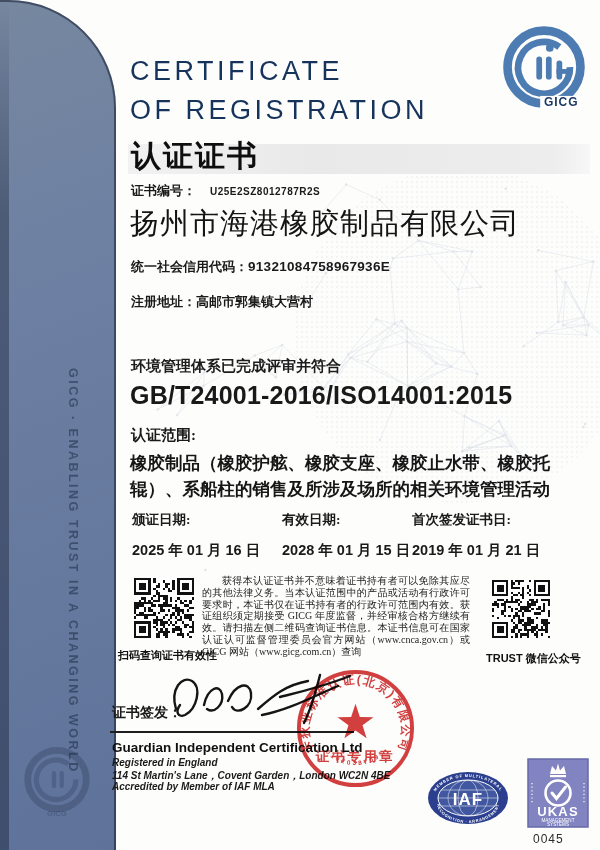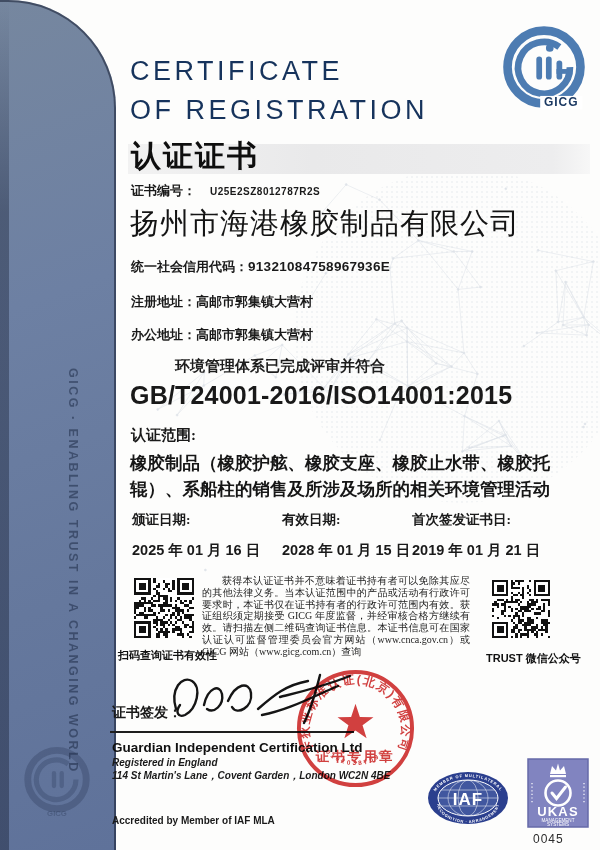--- a/index.html
+++ b/index.html
@@ -31,21 +31,21 @@
   .lbl{font-weight:700;}
   .serif{font-family:"Liberation Serif",serif;}
   .certno{left:131px;top:182px;font-size:13px;font-weight:700;}
   .certno .val{font-size:10px;letter-spacing:.5px;margin-left:14px;}
   .company{left:130px;top:204px;font-size:29px;font-family:"Liberation Serif",serif;
      letter-spacing:1px;color:#141414;}
   .credit{left:131px;top:258px;font-size:13px;font-weight:700;}
   .credit .val{font-family:"Liberation Sans",sans-serif;font-size:13.5px;letter-spacing:.3px;}
   .addr1{left:131px;top:293px;font-size:13px;font-weight:700;}
   .addr2{left:131px;top:326px;font-size:13px;font-weight:700;}
-  .sysline{left:131px;top:357px;font-size:15px;font-weight:700;color:#1d1d1d;margin-left:44px;}
+  .sysline{left:131px;top:357px;font-size:15px;font-weight:700;color:#1d1d1d;}
   .standard{left:130px;top:381px;font-size:25px;font-weight:800;letter-spacing:.2px;color:#191919;}
   .scopelbl{left:131px;top:426px;font-size:15px;font-weight:700;}
   .scope{left:130px;top:450px;width:456px;font-size:17.5px;font-weight:700;line-height:1.5;color:#161616;}
   
   .date-col{position:absolute;z-index:4;}
   .date-col .dl{font-size:13.5px;font-weight:700;font-family:"Liberation Serif",serif;}
   .date-col .dv{margin-top:12px;font-size:14.5px;font-weight:700;}
   .dc1{left:132px;top:511px;} .dc2{left:282px;top:511px;} .dc3{left:412px;top:511px;}
   
   .qr{position:absolute;background:#fff;z-index:4;}
@@ -60,21 +60,21 @@
   
   .issue-lbl{position:absolute;left:112px;top:704px;font-size:14px;font-weight:700;
      font-family:"Liberation Serif",serif;z-index:4;}
   .signature{position:absolute;left:162px;top:662px;width:200px;height:72px;z-index:4;}
   .sig-line{position:absolute;left:110px;top:731px;width:244px;height:2px;background:#1e1e1e;z-index:4;}
   .stamp{position:absolute;left:291px;top:664px;width:129px;height:129px;z-index:6;
      opacity:.92;mix-blend-mode:multiply;}
   .issuer-name{position:absolute;left:112px;top:740px;font-size:13.5px;font-weight:800;color:#101010;z-index:5;}
   .issuer-reg{position:absolute;left:112px;top:757px;font-size:10px;font-style:italic;font-weight:600;z-index:5;}
   .issuer-addr{position:absolute;left:112px;top:769px;font-size:10px;font-style:italic;font-weight:600;z-index:5;}
-  .issuer-acc{position:absolute;left:112px;top:815px;font-size:10px;font-weight:600;z-index:5;}
+  .issuer-acc{position:absolute;left:112px;top:781px;font-size:10px;font-style:italic;font-weight:600;z-index:5;}
   
   .iaf{position:absolute;left:426px;top:770px;width:84px;height:56px;z-index:4;}
   .ukas{position:absolute;left:526px;top:757px;width:64px;height:74px;z-index:4;}
   .ukas-num{position:absolute;left:533px;top:832px;font-size:12px;letter-spacing:1px;color:#2c2c2c;z-index:4;}
 </style>
 </head>
 <body>
 
 <div class="page">
 
@@ -298,23 +298,20 @@
   <div class="row company">扬州市海港橡胶制品有限公司</div>
 
   <div class="row credit serif">
     <span class="lbl">统一社会信用代码：</span><span class="val">91321084758967936E</span>
   </div>
 
   <div class="row addr1 serif">
     <span class="lbl">注册地址：</span><span>高邮市郭集镇大营村</span>
   </div>
 
-  <div class="row addr2 serif">
-    <span class="lbl">办公地址：</span><span>高邮市郭集镇大营村</span>
-  </div>
 
   <div class="row sysline serif">环境管理体系已完成评审并符合</div>
   <div class="row standard">GB/T24001-2016/ISO14001:2015</div>
   <div class="row scopelbl serif">认证范围:</div>
   <div class="row scope">橡胶制品（橡胶护舷、橡胶支座、橡胶止水带、橡胶托辊）、系船柱的销售及所涉及场所的相关环境管理活动</div>
 
   <div class="date-col dc1">
     <div class="dl">颁证日期:</div>
     <div class="dv">2025 年 01 月 16 日</div>
   </div>

